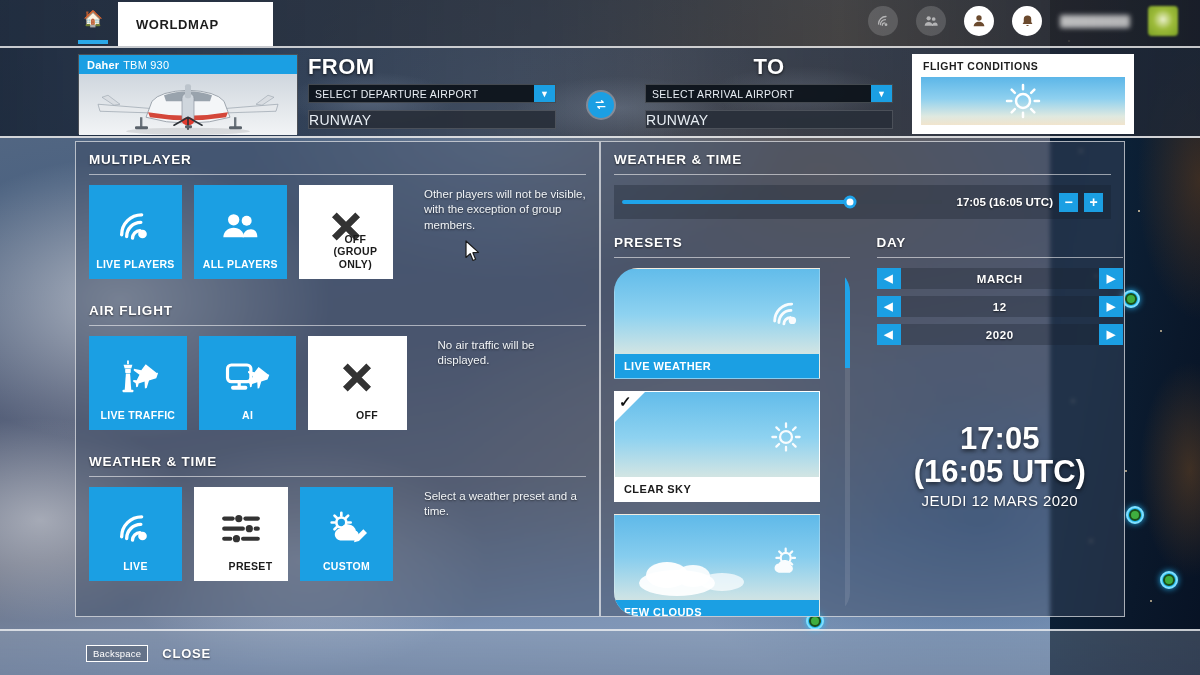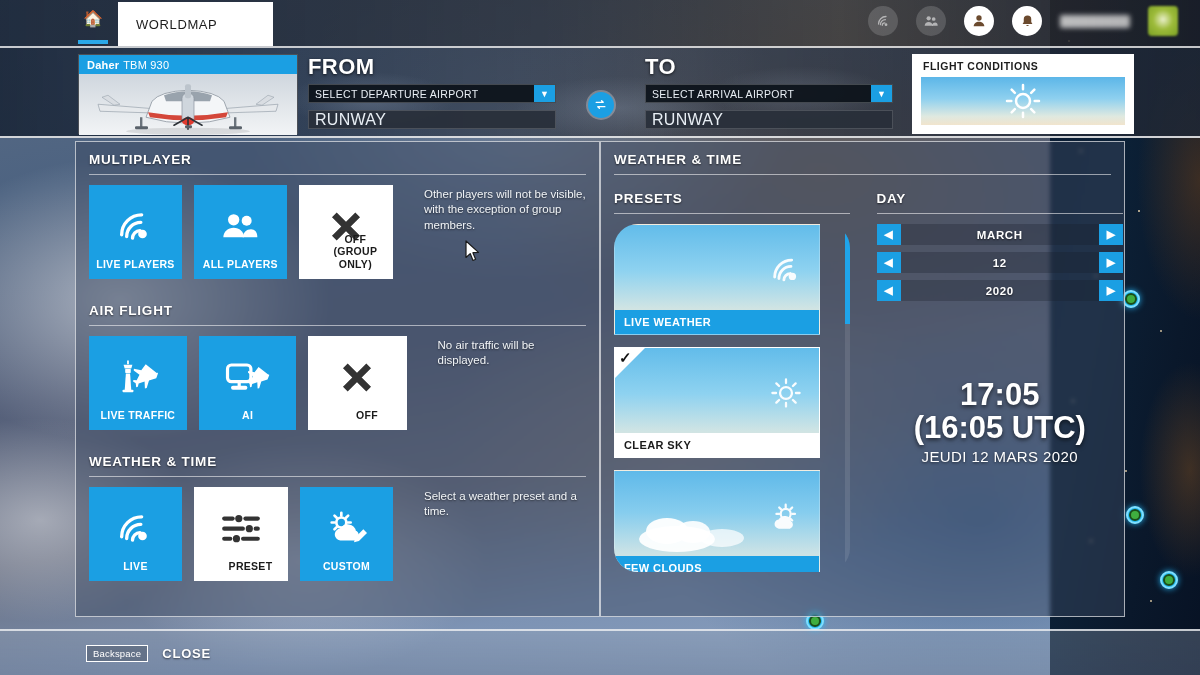--- a/index.html
+++ b/index.html
@@ -58,21 +58,21 @@
     width: 42px; height: 48px; display:flex; flex-direction:column;
     align-items:center; justify-content:center; margin-left: 72px; position: relative;
   }
   .home-tab .hicon { color:#fff; font-size: 16px; line-height: 1; margin-bottom: 6px; }
   .home-tab .underline {
     position:absolute; bottom:2px; left:6px; right:6px; height:4px; background:#2aa8e8;
   }
   .worldmap-tab {
     height: 44px; min-width: 155px; background: #ffffff; color:#1c1c1c;
     display:flex; align-items:center; padding: 0 18px; margin-left: 4px;
-    font-size: 13px; font-weight: 400; letter-spacing: .6px;
+    font-size: 13px; font-weight: 700; letter-spacing: .6px;
   }
   .topbar-right {
     margin-left: auto; display:flex; align-items:center; gap: 18px;
     padding-right: 22px; padding-bottom: 10px;
   }
   .nav-icon {
     width: 30px; height: 30px; border-radius: 50%;
     display:flex; align-items:center; justify-content:center;
     font-size: 15px; color:#f0f0f0;
   }
@@ -115,42 +115,42 @@
     height: 61px; position: relative; overflow:hidden;
     background: linear-gradient(180deg, #cfd6de 0%, #e3e7eb 55%, #f2f4f6 100%);
   }
   .plane-art { position:absolute; left:50%; top:50%; transform: translate(-50%,-46%); }
 
   .route-area { position:absolute; left: 308px; top: 6px; width: 585px; height: 80px; }
   .route-label {
     color:#fff; font-size: 22px; font-weight: 800; letter-spacing: .4px;
     text-shadow: 0 1px 3px rgba(0,0,0,.7);
   }
-  .route-label.to { text-align: left; }
+  .route-label.to { text-align: center; }
   .route-cols { display:flex; gap: 0; }
   .route-col { width: 248px; }
   .route-mid { width: 89px; display:flex; align-items:center; justify-content:center; }
   .swap-btn {
     width: 26px; height: 26px; border-radius: 50%; background:#1b9fe3;
     color:#fff; display:flex; align-items:center; justify-content:center;
     font-size: 13px; margin-top: 26px; box-shadow: 0 0 0 2px rgba(255,255,255,.28);
   }
   .select-field {
     height: 19px; background: rgba(12,18,26,.92); border: 1px solid rgba(255,255,255,.22);
     display:flex; align-items:center; color:#e8eef4; font-size: 10.5px;
     padding-left: 6px; letter-spacing:.3px; margin-top: 4px;
   }
   .select-caret {
     margin-left:auto; width: 21px; height: 100%; background:#1b9fe3;
     display:flex; align-items:center; justify-content:center; color:#fff; font-size: 9px;
   }
   .runway-field {
     height: 19px; background: rgba(40,47,57,.92); border: 1px solid rgba(255,255,255,.16);
-    display:flex; align-items:center; color:#e8eef4; font-size: 16px;
-    padding-left: 6px; letter-spacing:.3px; margin-top: 7px;
+    display:flex; align-items:center; color:#e8eef4; font-size: 14px;
+    letter-spacing:.3px; margin-top: 7px;
   }
   .fc-card {
     position:absolute; right: 66px; top: 6px; width: 222px; height: 80px;
     background:#ffffff; border:1px solid rgba(255,255,255,.5);
   }
   .fc-title {
     height: 22px; color:#1c1c1c; font-size: 10.5px; font-weight:700;
     display:flex; align-items:center; padding-left: 10px; letter-spacing:.5px;
   }
   .fc-img {
@@ -568,20 +568,29 @@
       </div>
     </div>
   </div>
 
   <div class="panel panel-right">
     <div class="section">
       <div class="sec-title">WEATHER &amp; TIME</div>
       <div class="sec-rule"></div>
     </div>
 
+    <div class="time-row">
+      <div class="slider">
+        <div class="slider-fill" style="width: 71%;"></div>
+        <div class="slider-knob" style="left: 71%;"></div>
+      </div>
+      <div class="time-text">17:05 (16:05 UTC)</div>
+      <div class="pm-btn">−</div>
+      <div class="pm-btn">+</div>
+    </div>
 
     <div class="two-col">
 
       <div class="col-presets">
         <div class="sec-title">PRESETS</div>
         <div class="sec-rule"></div>
         <div class="preset-scroll">
           <div class="preset-list">
             <div class="preset-card">
               <span class="pc-icon">

